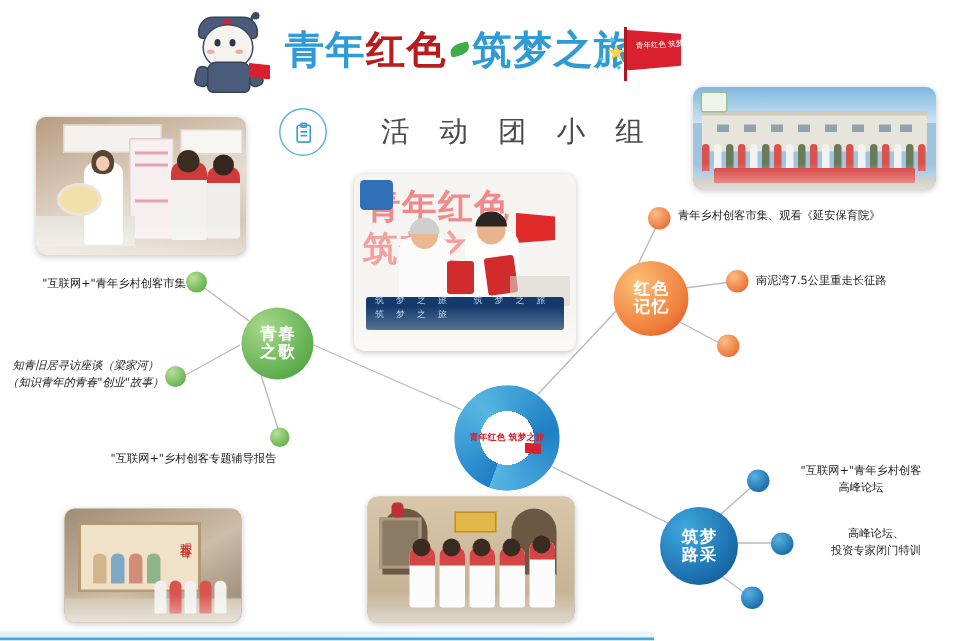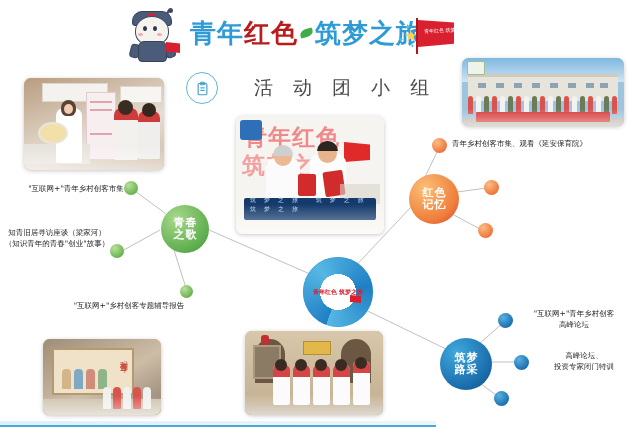--- a/index.html
+++ b/index.html
@@ -535,25 +535,26 @@
 
   <div class="dot orange" style="left:432px;top:138px;width:15px;height:15px;"></div>
   <div class="dot orange" style="left:484px;top:180px;width:15px;height:15px;"></div>
   <div class="dot orange" style="left:478px;top:223px;width:15px;height:15px;"></div>
 
   <div class="dot blue" style="left:498px;top:313px;width:15px;height:15px;"></div>
   <div class="dot blue" style="left:514px;top:355px;width:15px;height:15px;"></div>
   <div class="dot blue" style="left:494px;top:391px;width:15px;height:15px;"></div>
 
   <div class="lbl c" style="left:18px;top:183px;width:116px;">"互联网+"青年乡村创客市集</div>
-  <div class="lbl c" style="left:4px;top:227px;width:106px;white-space:pre-line;">知青旧居寻访座谈（梁家河）
+  <div class="lbl c" style="left:4px;top:238px;width:106px;white-space:pre-line;font-style:italic;">知青旧居寻访座谈（梁家河）
 （知识青年的青春"创业"故事）</div>
   <div class="lbl c" style="left:64px;top:300px;width:130px;">"互联网+"乡村创客专题辅导报告</div>
 
   <div class="lbl l" style="left:452px;top:138px;width:186px;">青年乡村创客市集、观看《延安保育院》</div>
+  <div class="lbl l" style="left:504px;top:181px;width:136px;">南泥湾7.5公里重走长征路</div>
 
   <div class="lbl c" style="left:512px;top:308px;width:124px;white-space:pre-line;">"互联网+"青年乡村创客
 高峰论坛</div>
   <div class="lbl c" style="left:530px;top:350px;width:108px;white-space:pre-line;">高峰论坛、
 投资专家闭门特训</div>
 
   <div class="bottom-strip"></div>
   <div class="bottom-strip-b"></div>
 
 </div>

